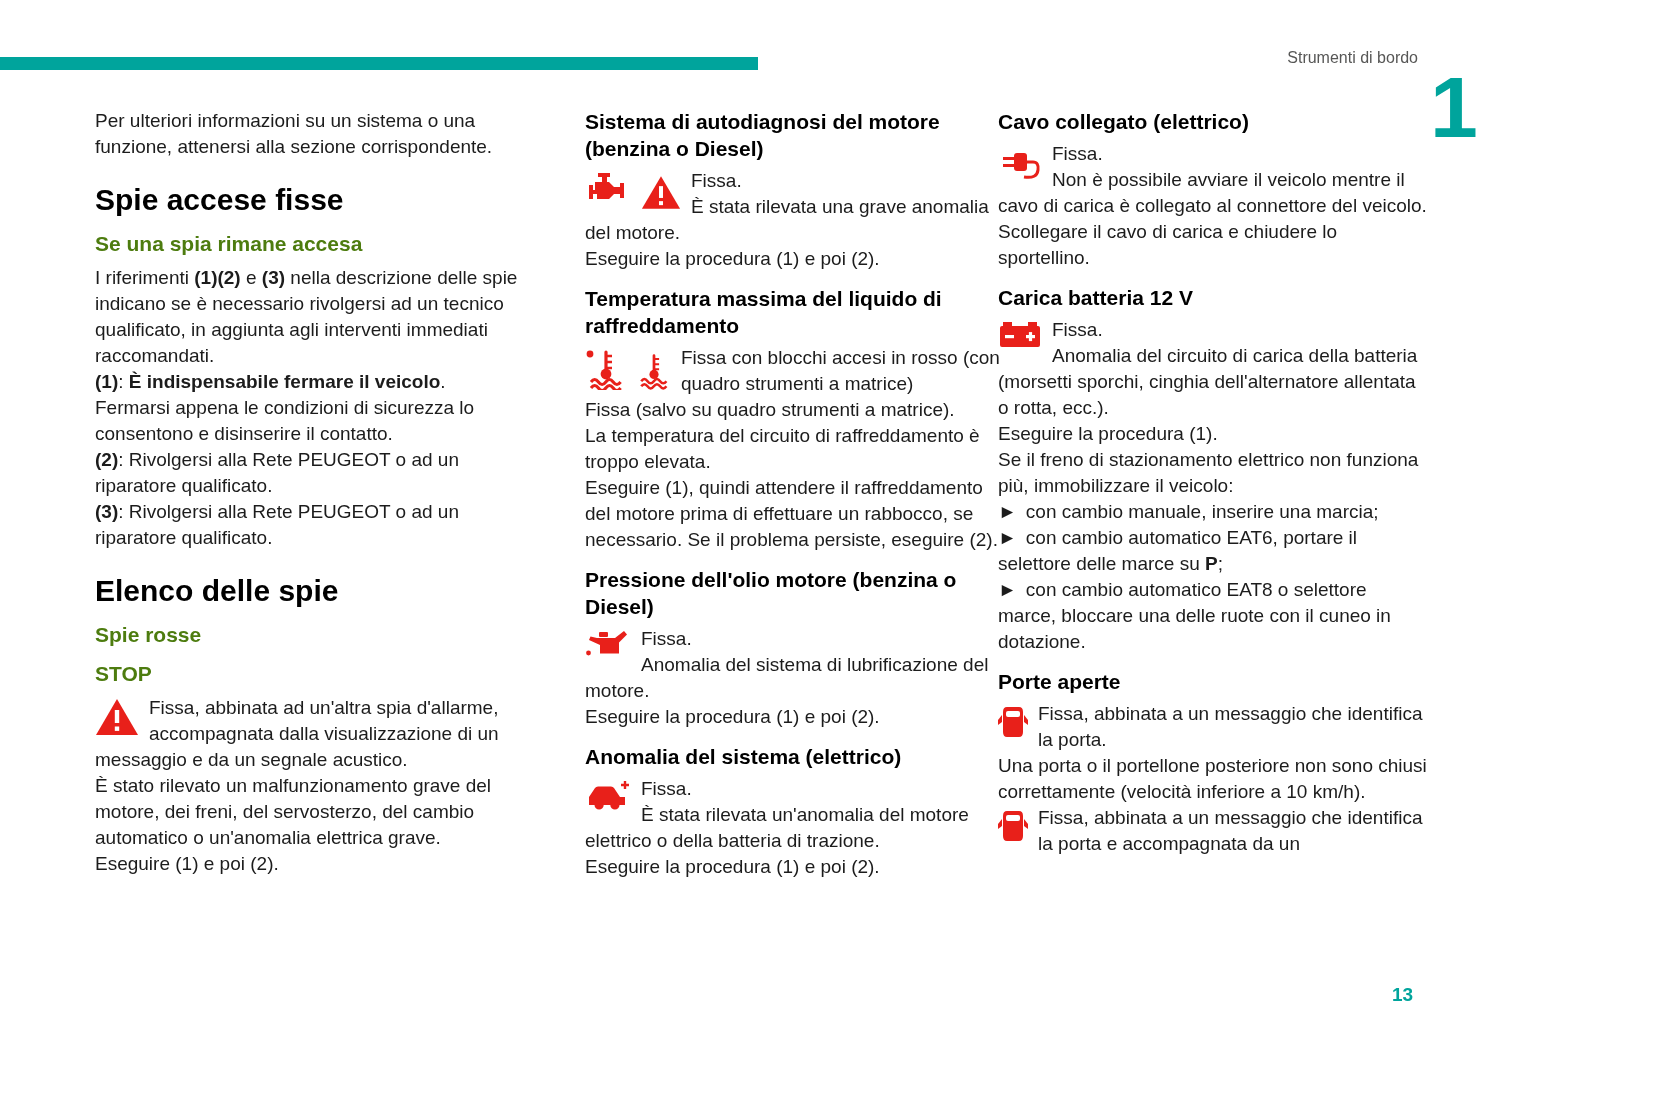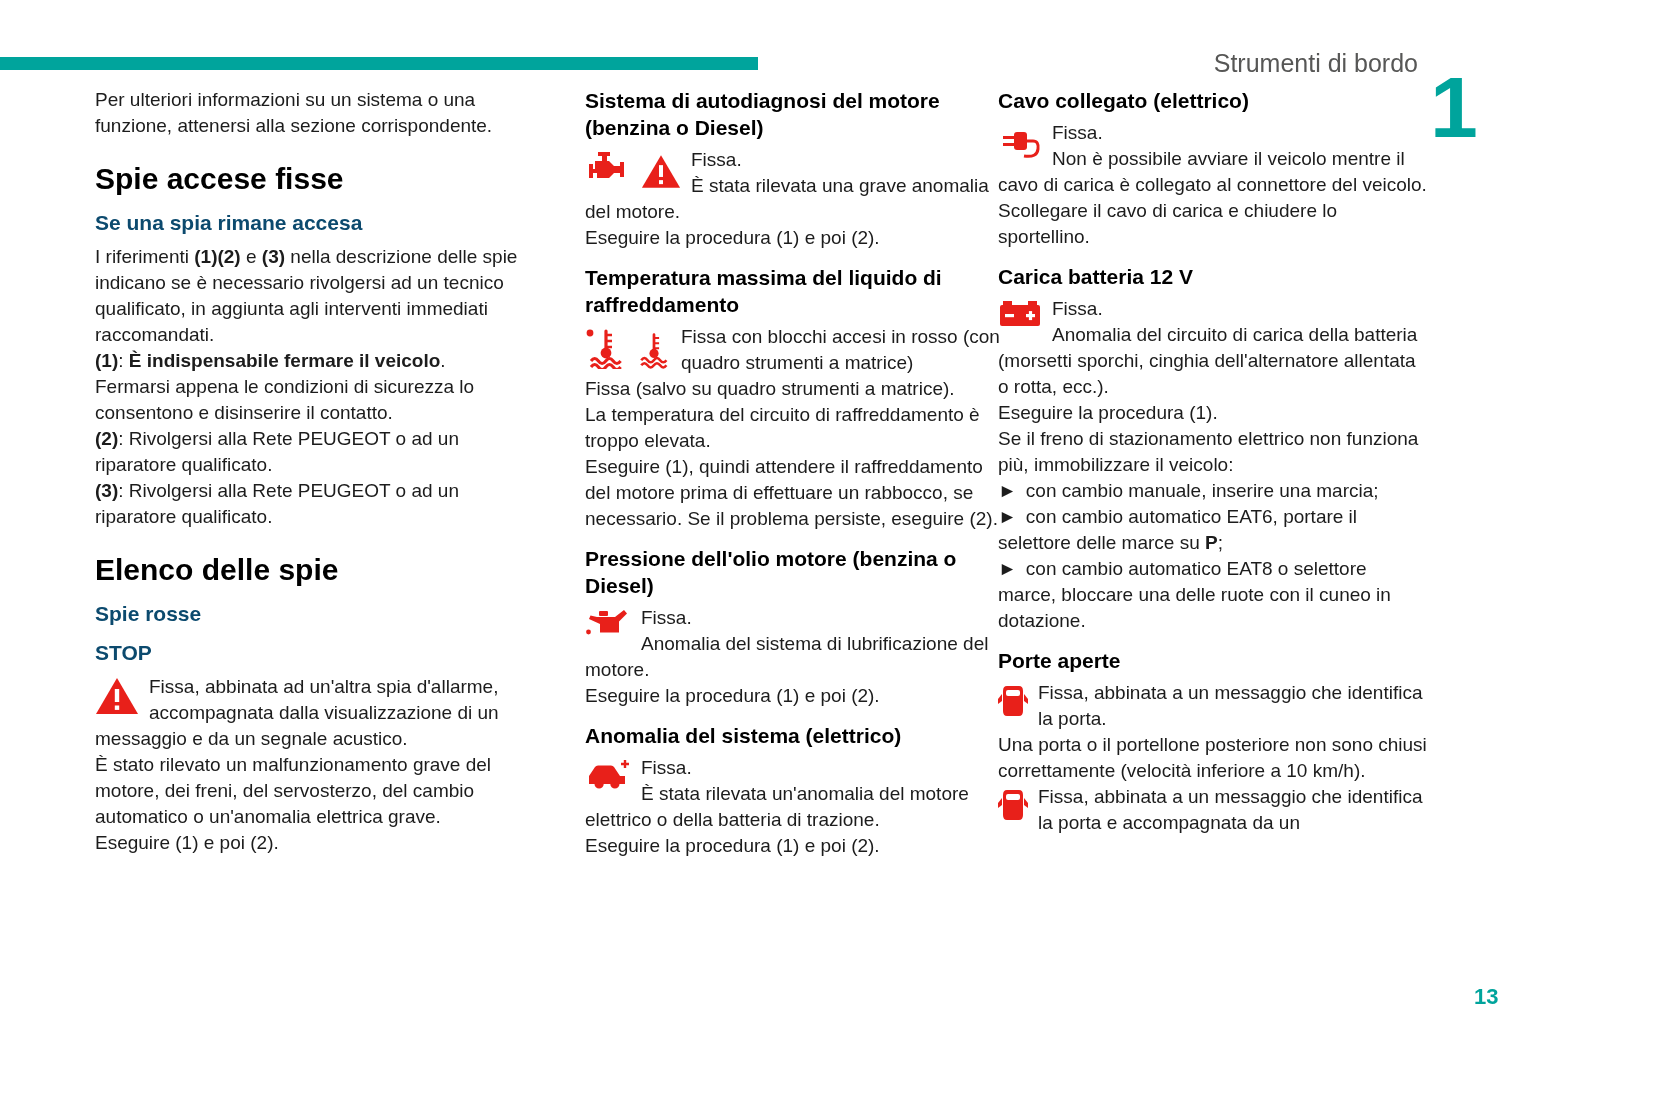--- a/index.html
+++ b/index.html
@@ -8,31 +8,31 @@
     --hdr:#575756;
     --txt:#1c1c1c;
   }
   html,body{margin:0;padding:0;}
   body{
     width:1654px;height:1103px;background:#ffffff;
     font-family:"Liberation Sans","DejaVu Sans",sans-serif;
     color:var(--txt);position:relative;overflow:hidden;
   }
   .topbar{position:absolute;left:0;top:57px;width:758px;height:13px;background:var(--teal);}
-  .header-label{position:absolute;top:49px;left:998px;width:420px;text-align:right;font-size:25px;color:var(--hdr);}
+  .header-label{position:absolute;top:49px;left:998px;width:420px;text-align:right;font-size:16px;color:var(--hdr);}
   .chapter-num{position:absolute;top:64px;left:1430px;font-size:86px;line-height:1;font-weight:bold;color:var(--teal);}
-  .pagenum{position:absolute;top:984px;left:1474px;font-size:22px;font-weight:bold;color:var(--teal);}
-
-  .col{position:absolute;top:87px;font-size:19px;line-height:26px;}
+  .pagenum{position:absolute;top:984px;left:1392px;font-size:19px;font-weight:bold;color:var(--teal);}
+
+  .col{position:absolute;top:108px;font-size:19px;line-height:26px;}
   .col1{left:95px;width:427px;}
   .col2{left:545px;width:428px;margin-left:40px;}
   .col3{left:998px;width:430px;}
 
   .h-big{font-size:30px;line-height:36px;font-weight:bold;margin:22px 0 9px;color:#000;}
-  .h-sub{font-size:21px;line-height:27px;font-weight:bold;margin:12px 0 8px;color:#0c4a6e;}
+  .h-sub{font-size:21px;line-height:27px;font-weight:bold;margin:12px 0 8px;color:#4d7c0f;}
   .h-sec{font-size:21px;line-height:27px;font-weight:bold;margin:13px 0 6px;color:#000;}
   .first{margin-top:0;}
   p{margin:0;}
   .iconpara{min-height:48px;}
   .ficon{float:left;color:var(--red);margin:3px 10px 0 0;}
   .ficon.second{margin-left:2px;margin-top:7px;}
   .ficon svg{display:block;}
   .flow.block{display:block;}
   .clear{clear:both;}
   .bullet{margin-right:9px;}

